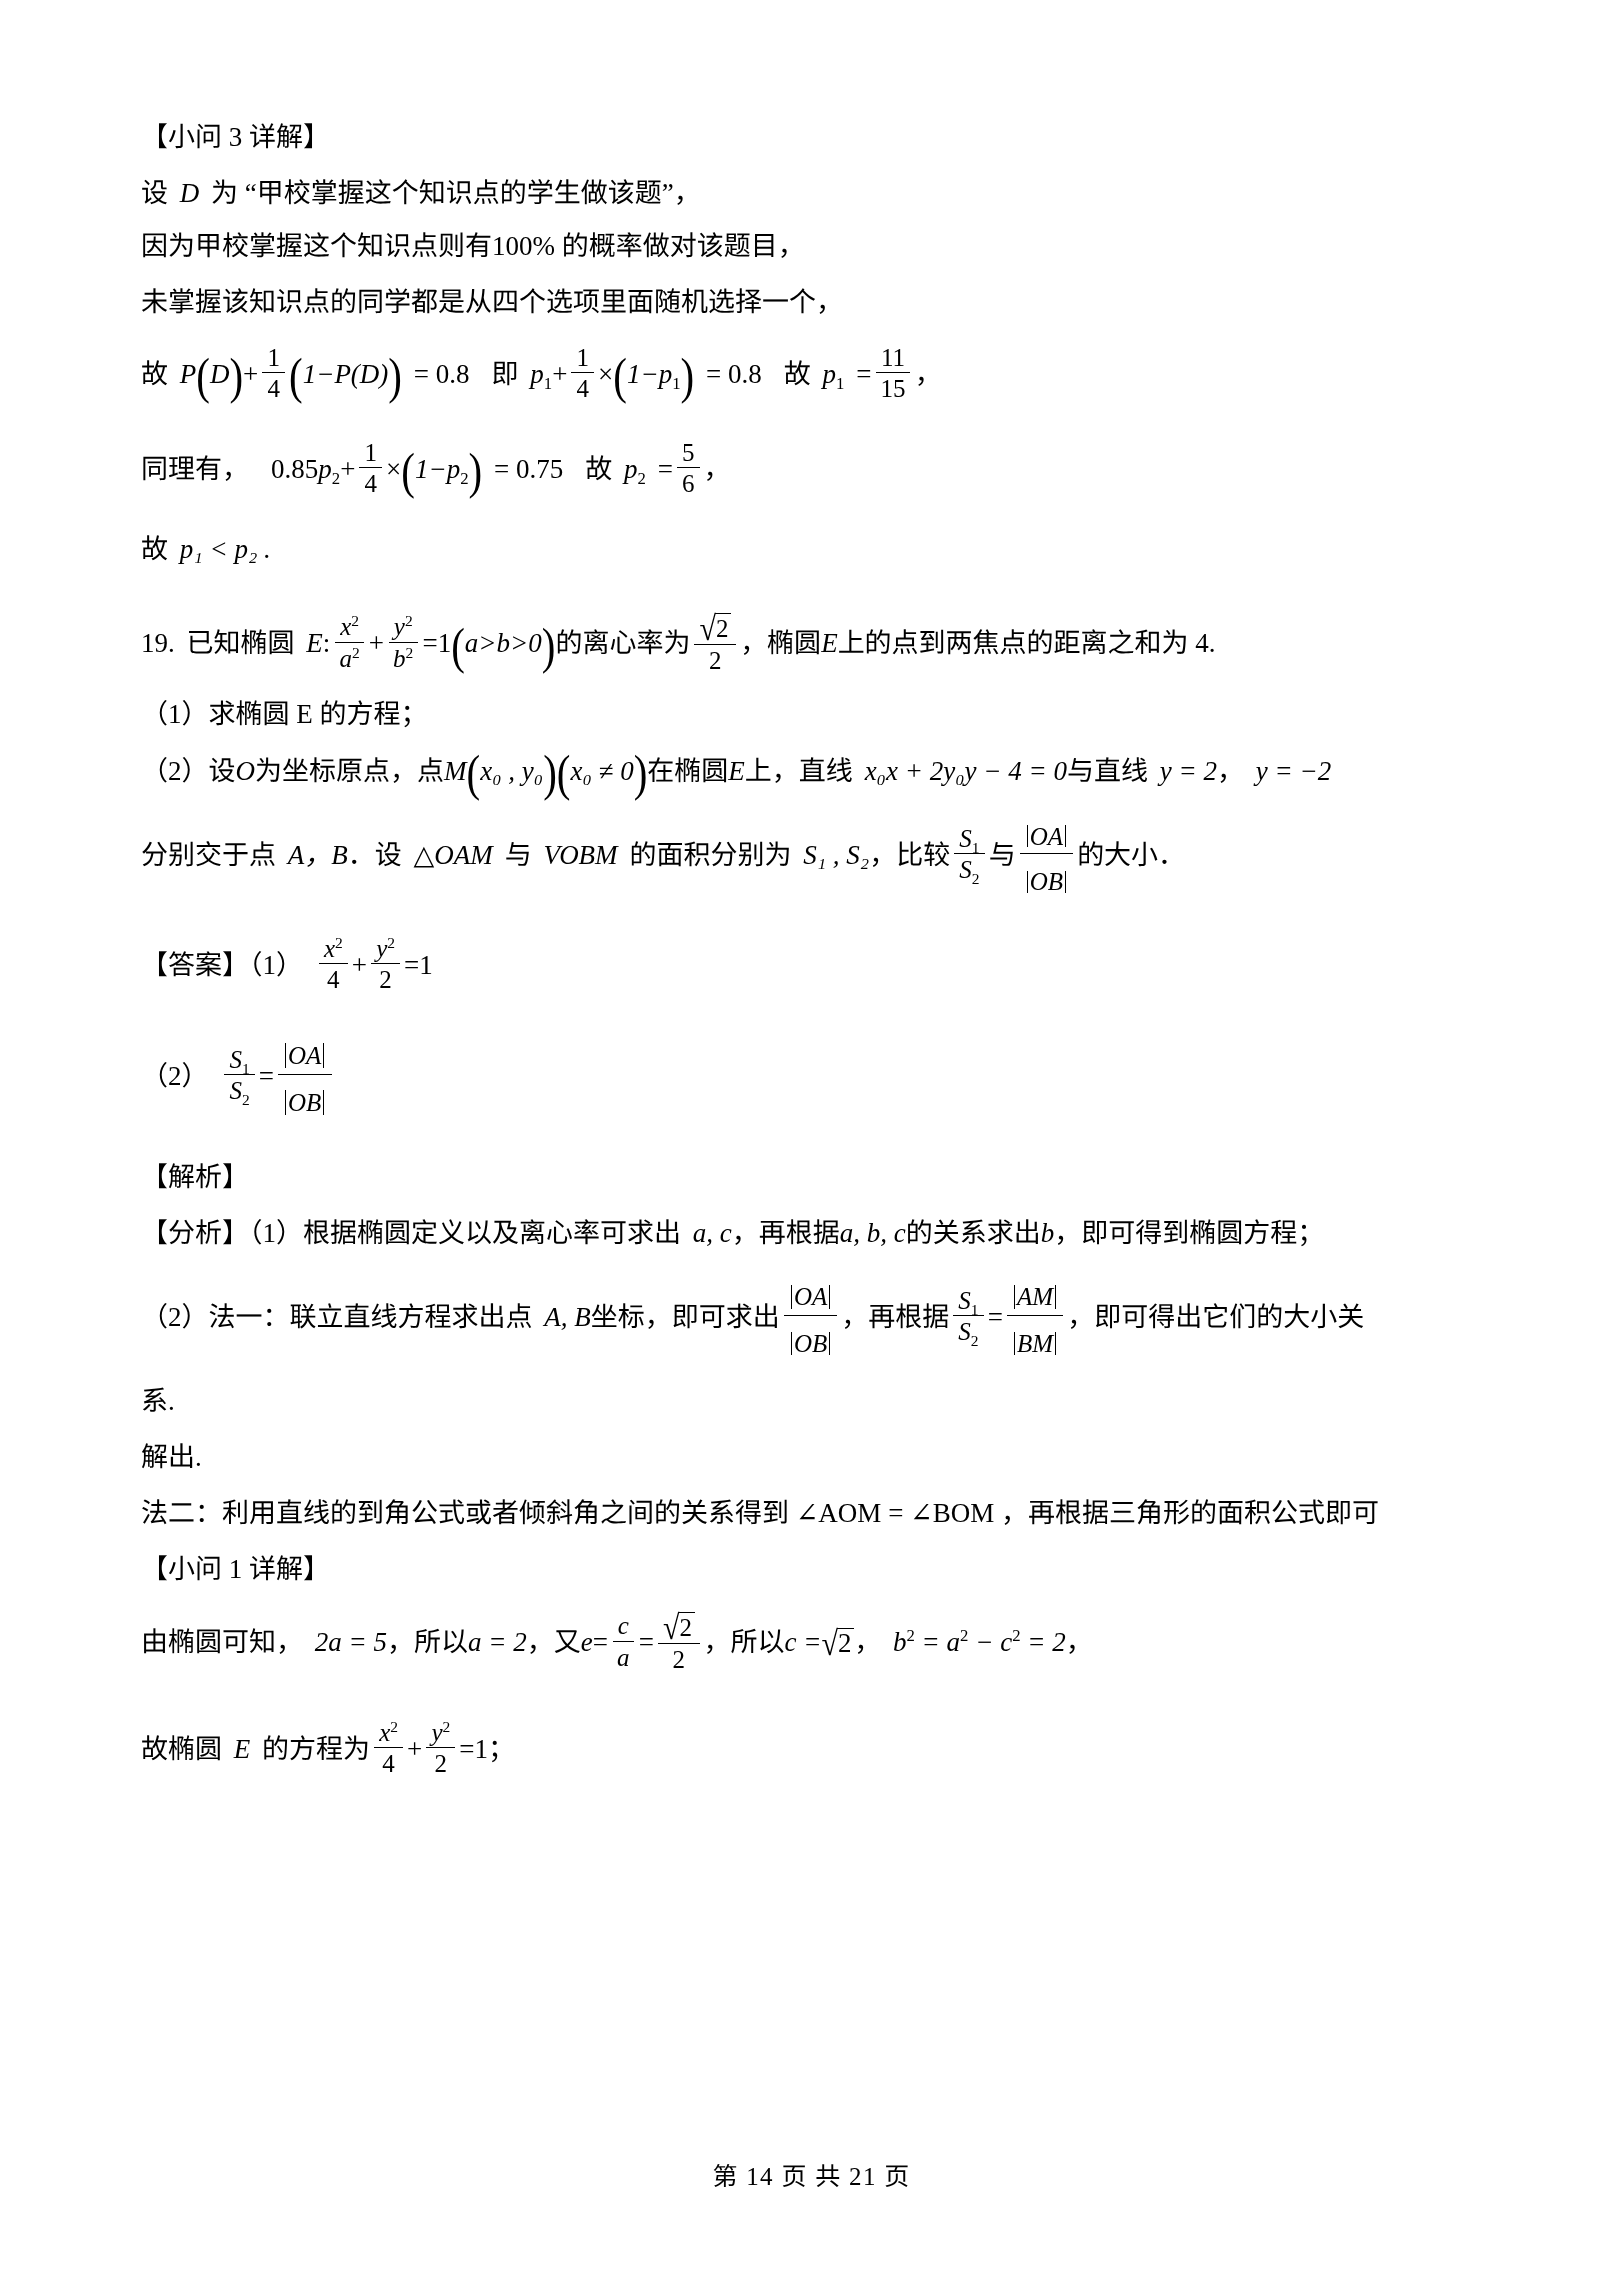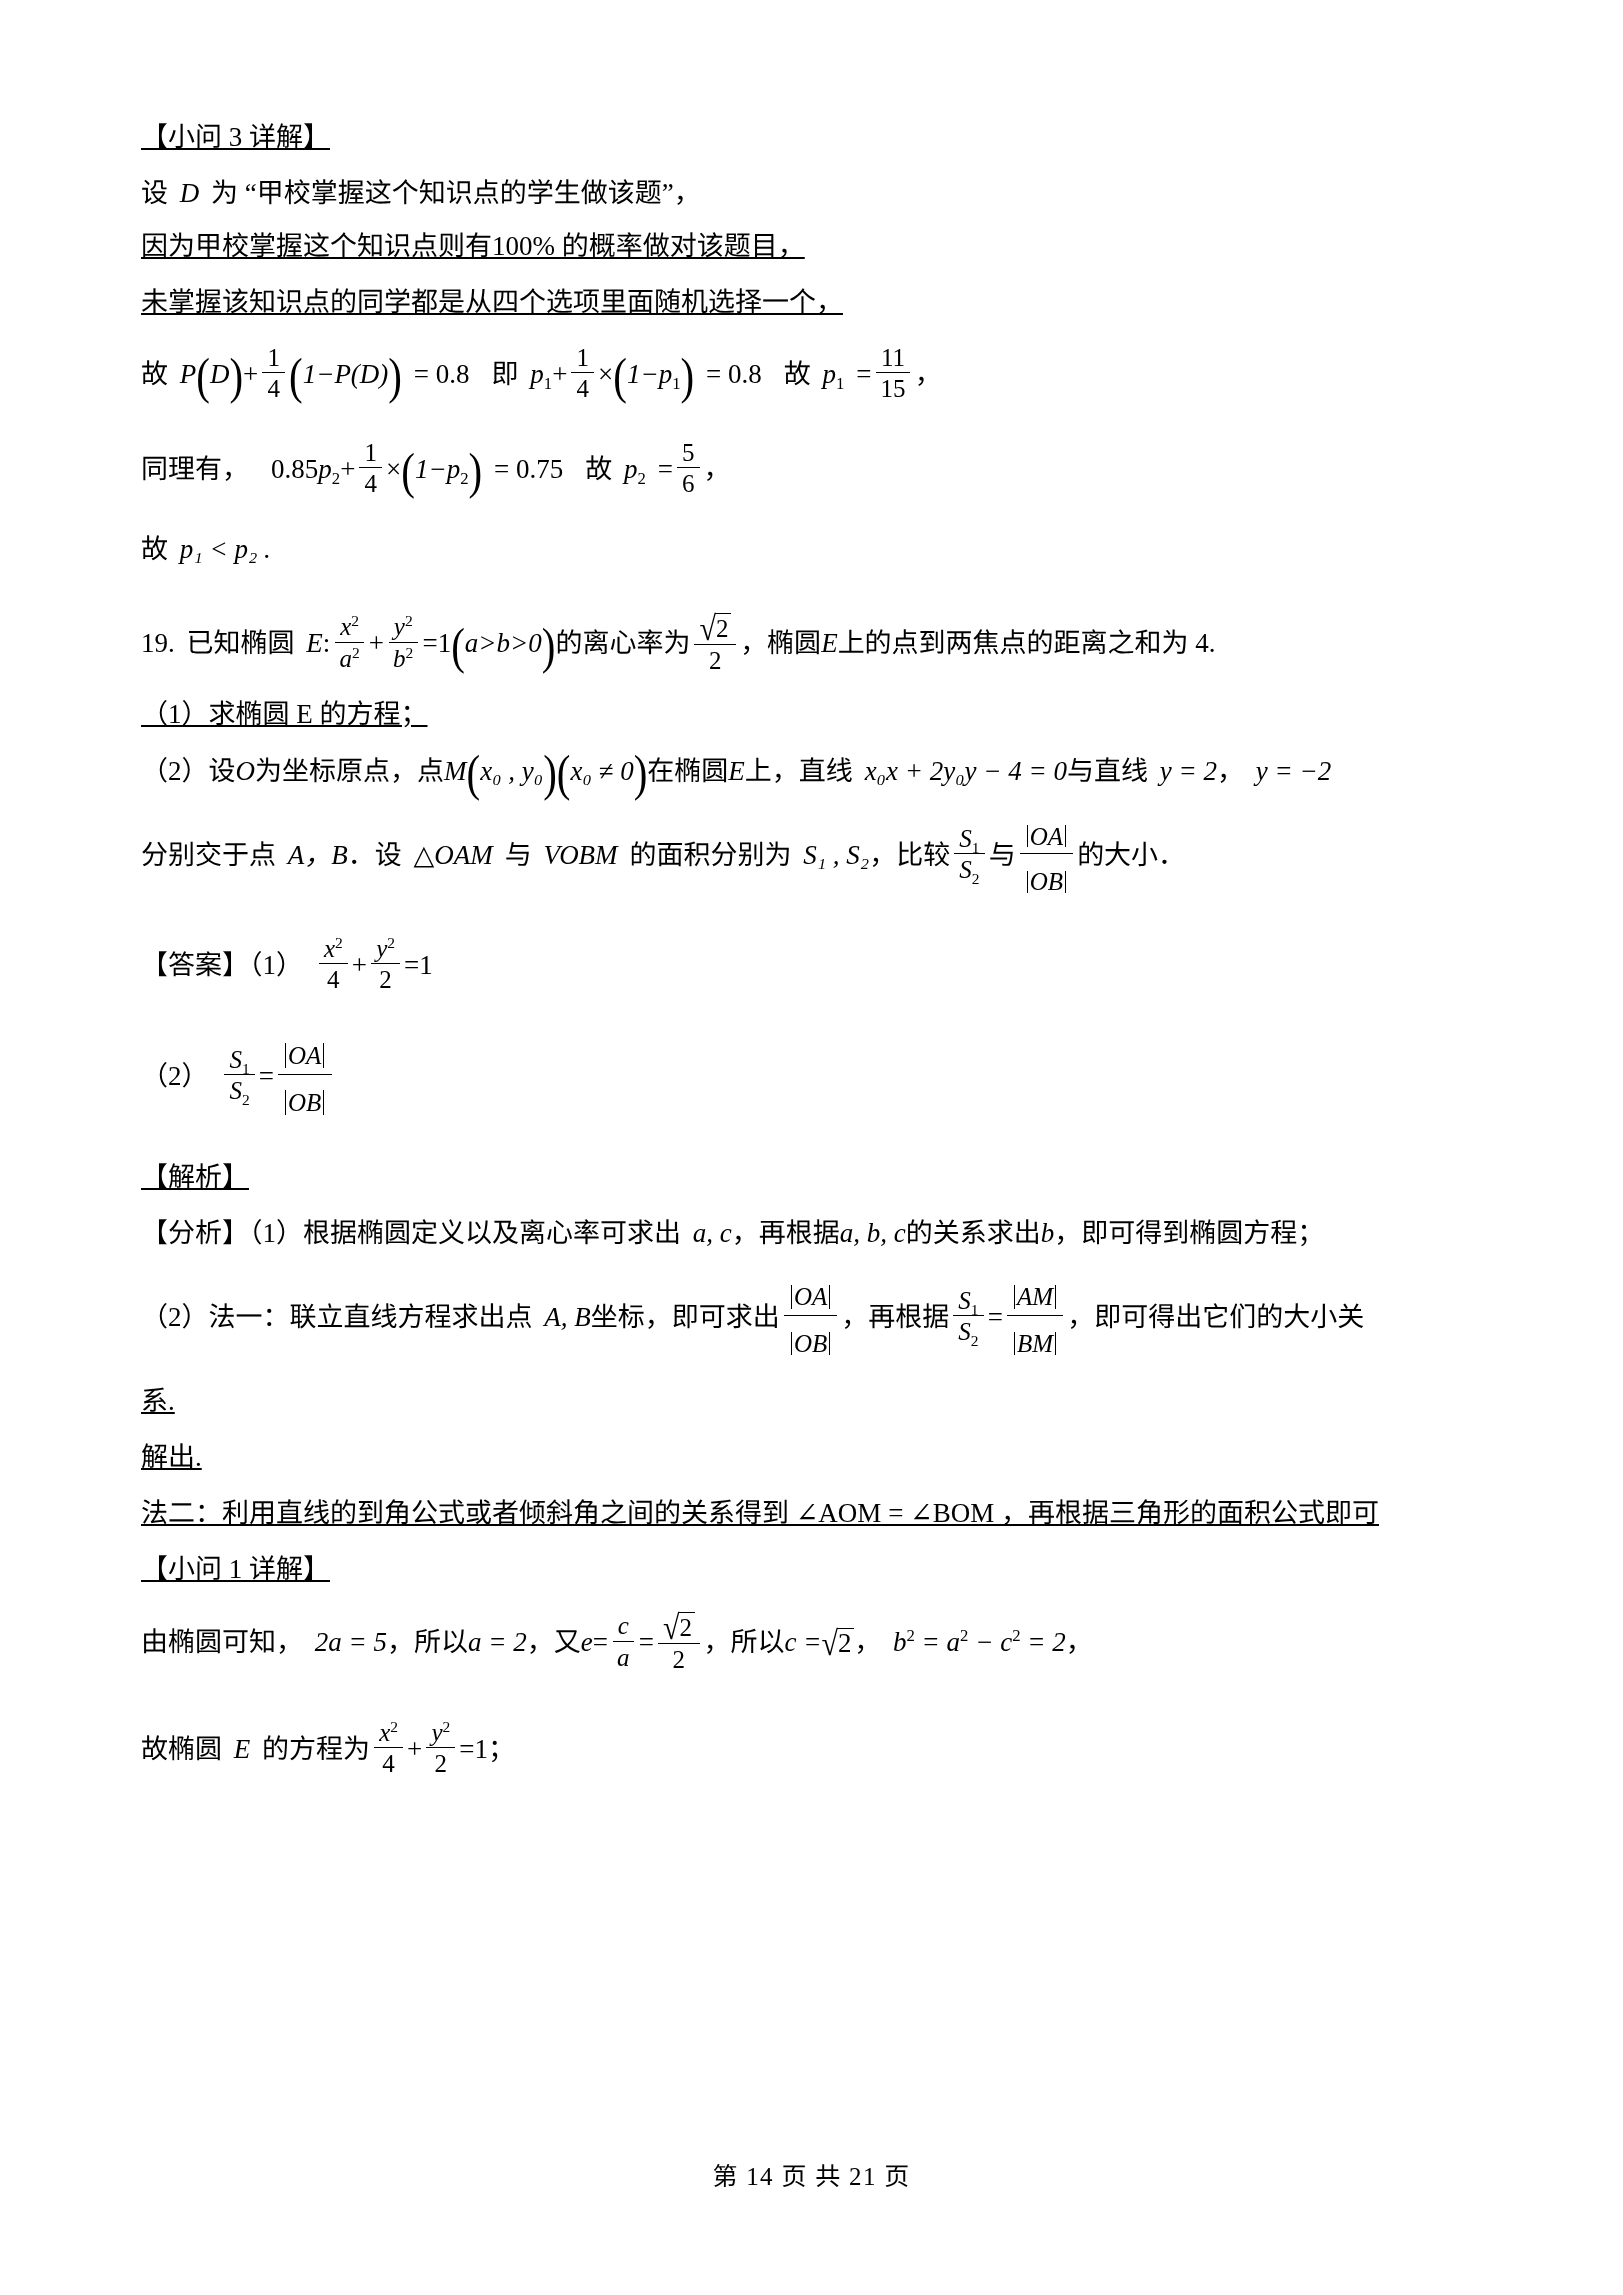--- a/index.html
+++ b/index.html
@@ -20,21 +20,20 @@
     width: 1623px;
     height: 2295px;
     padding: 124px 141px 0 141px;
     position: relative;
   }
   .line {
     font-size: 27px;
     line-height: 1.0;
     margin: 0 0 29px 0;
     white-space: nowrap;
-    text-decoration: underline;
   }
   .block {
     margin: 0 0 26px 0;
     font-size: 27px;
     line-height: 1.0;
     display: flex;
     align-items: center;
     flex-wrap: nowrap;
   }
   .tall {

